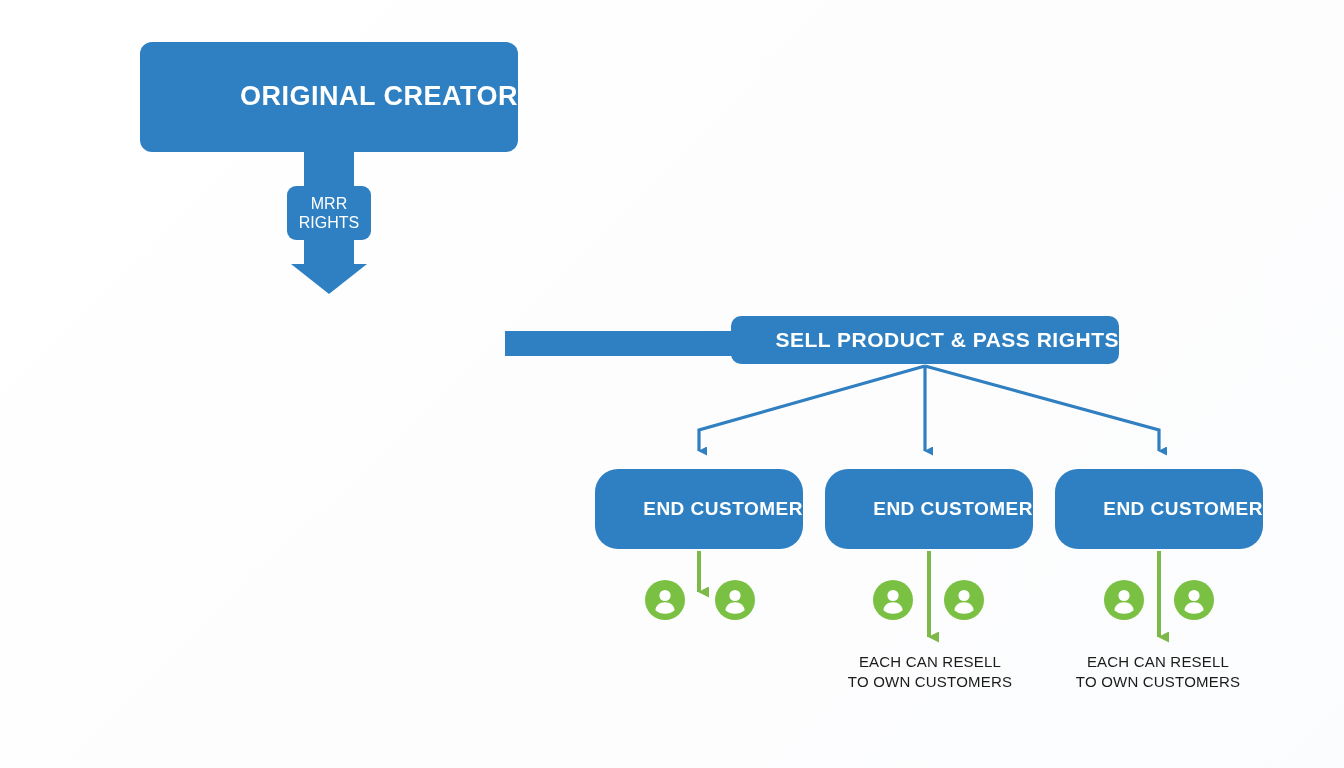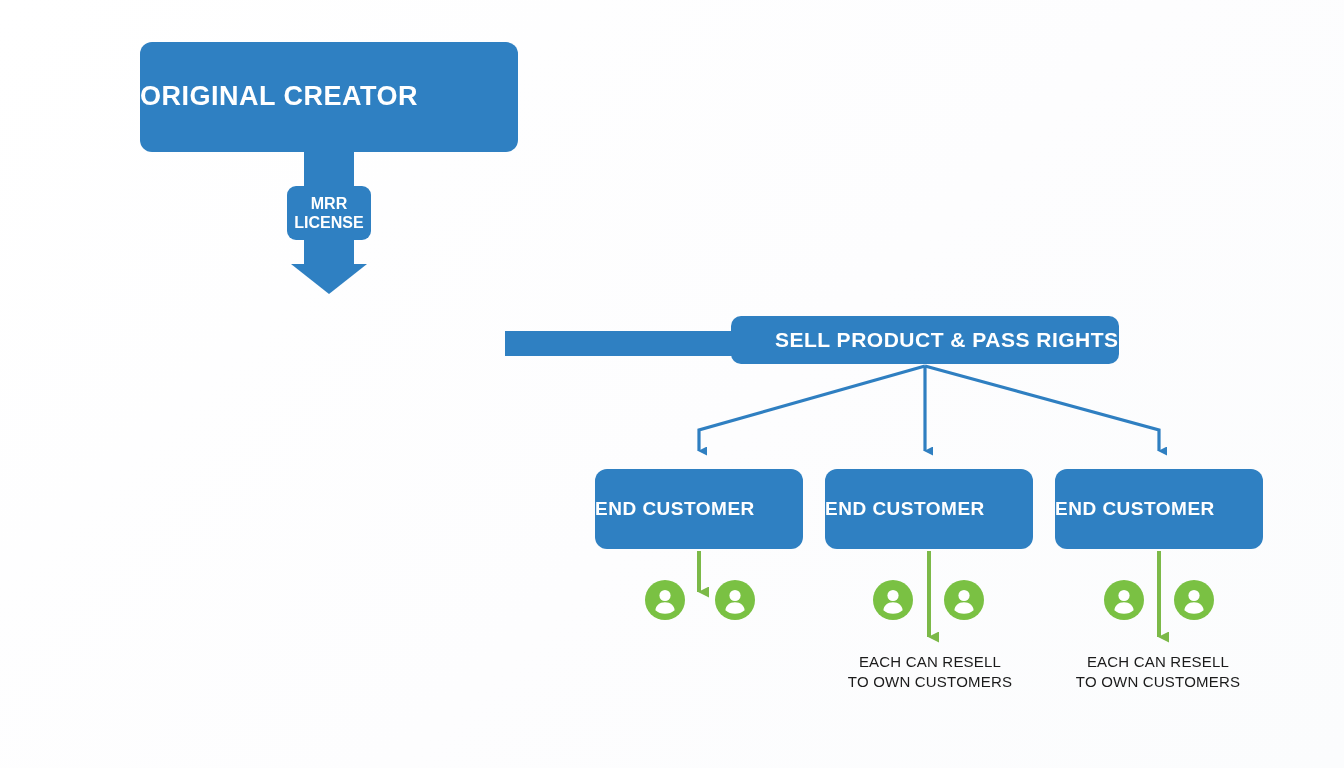--- a/index.html
+++ b/index.html
@@ -17,42 +17,42 @@
     -webkit-font-smoothing: antialiased;
   }
 
   
   .node {
     position: absolute;
     background: #2f80c2;
     border-radius: 12px;
     display: flex;
     align-items: center;
-    justify-content: flex-start;
+    justify-content: flex-end;
     box-sizing: border-box;
     color: #ffffff;
     text-align: center;
   }
   .node .label {
     font-weight: bold;
     letter-spacing: 0.5px;
     line-height: 1.15;
     white-space: nowrap;
   }
 
   #node-original-creator { left: 140px; top: 42px;  width: 378px; height: 110px; }
   #node-original-creator .label { font-size: 27px; }
 
   #node-reseller         { left: 140px; top: 290px; width: 378px; height: 110px; }
   #node-reseller .label  { font-size: 27px; }
 
   #node-sell-rights      { left: 731px; top: 316px; width: 388px; height: 48px; border-radius: 10px; }
   #node-sell-rights .label { font-size: 21px; margin-left: 44px; }
 
-  .node-end-customer     { top: 469px; width: 208px; height: 80px; border-radius: 12px; }
+  .node-end-customer     { top: 469px; width: 208px; height: 80px; border-radius: 23px; }
   #node-end-customer-1   { left: 595px; }
   #node-end-customer-2   { left: 825px; }
   #node-end-customer-3   { left: 1055px; }
   .node-end-customer .label { font-size: 19px; }
 
   
   #mrr-arrow-shaft {
     position: absolute;
     left: 304px; top: 148px;
     width: 50px; height: 122px;
@@ -72,21 +72,21 @@
     width: 84px; height: 54px;
     background: #2f80c2;
     border-radius: 9px;
     display: flex;
     align-items: center;
     justify-content: center;
     color: #ffffff;
   }
   #mrr-license-chip .label {
     font-size: 16px;
-    font-weight: bold;
+    font-weight: normal;
     line-height: 1.2;
     text-align: center;
   }
 
   
   #reseller-connector {
     position: absolute;
     left: 505px; top: 331px;
     width: 236px; height: 25px;
     background: #2f80c2;
@@ -127,21 +127,21 @@
 
   <div class="node" id="node-original-creator">
     <span class="label">ORIGINAL CREATOR</span>
   </div>
 
   <div id="mrr-arrow-shaft"></div>
   <div id="mrr-arrow-head"></div>
   <div id="mrr-license-chip">
     <span class="label">
       <span>MRR</span><br>
-      <span>LICENSE</span>
+      <span>RIGHTS</span>
     </span>
   </div>
 
 
   <div id="reseller-connector"></div>
 
   <div class="node" id="node-sell-rights">
     <span class="label">SELL PRODUCT &amp; PASS RIGHTS</span>
   </div>
 

